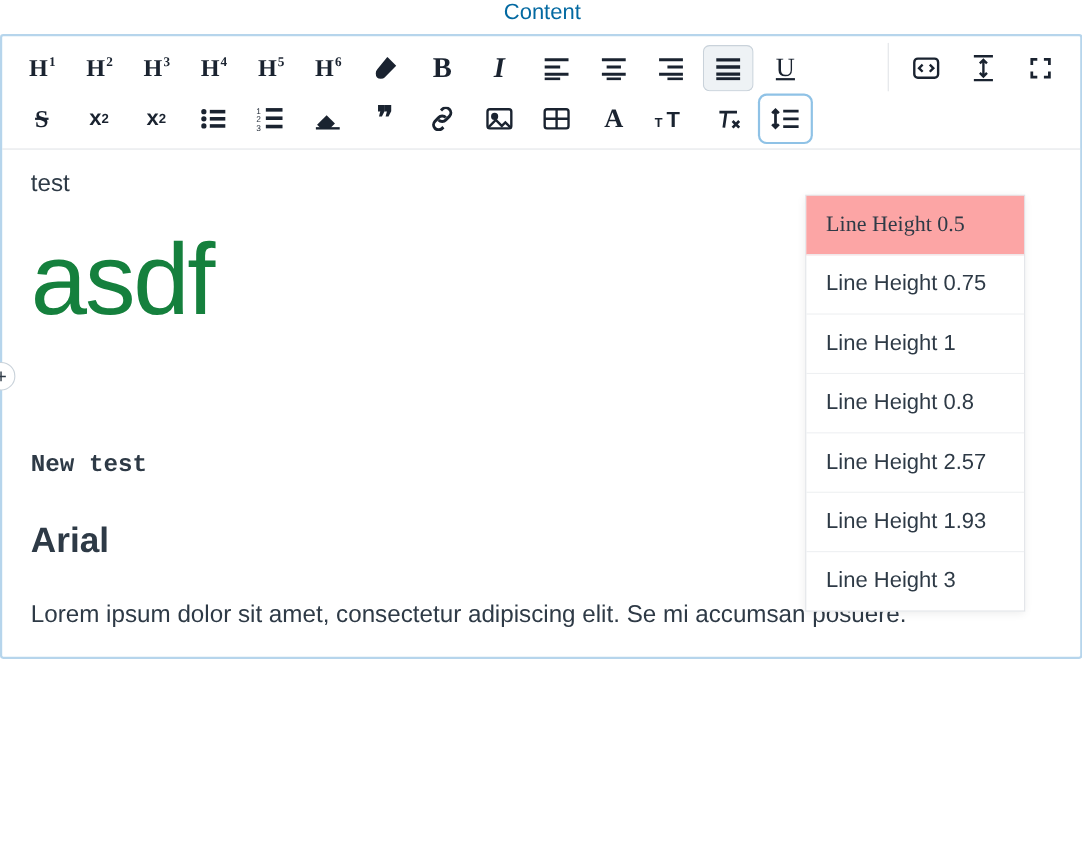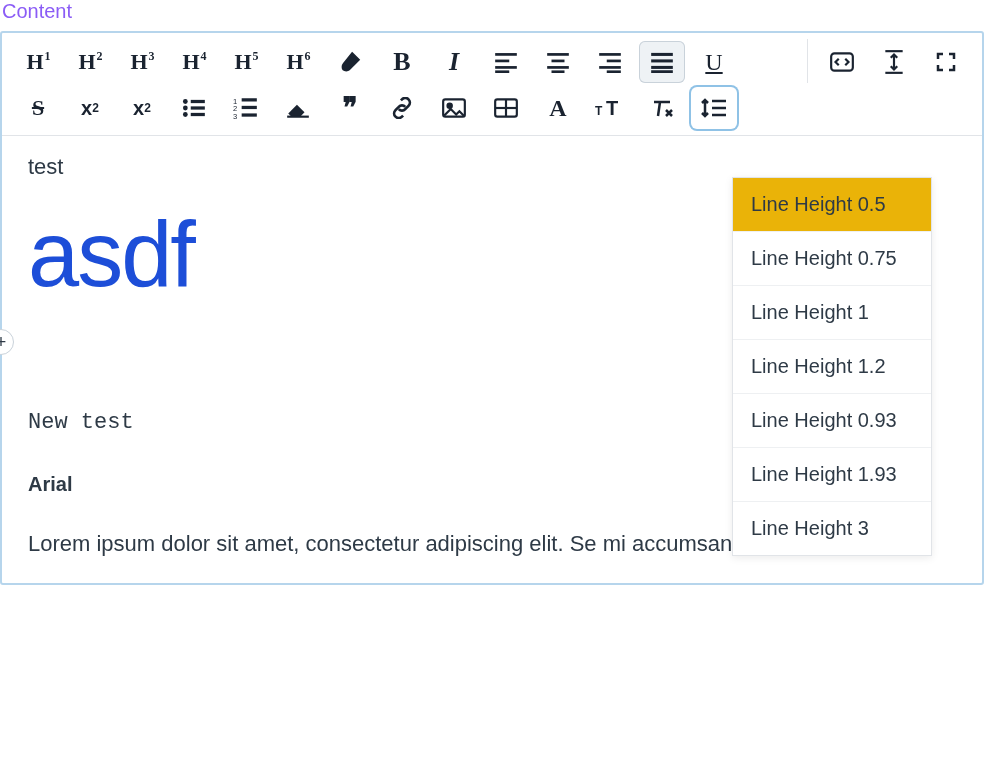--- a/index.html
+++ b/index.html
@@ -1,17 +1,17 @@
 <!DOCTYPE html>
 <html><head>
 <meta charset="utf-8">
 <style>
   * { box-sizing: border-box; margin: 0; padding: 0; }
   html, body { width: 984px; height: 769px; font-family: Arial, Helvetica, sans-serif; background: #fff; color: #2e3a46; }
-  .label { font-size: 20px; color: #8b5cf6; padding: 0 0 4px 2px; font-weight: 400; }
+  .label { font-size: 20px; color: #0369a1; padding: 0 0 4px 2px; font-weight: 400; text-align: center; }
   .editor-wrap {
     border: 2px solid #b6d5ec;
     border-radius: 3px;
     margin-top: 4px;
     position: relative;
     background: #fff;
   }
   .toolbar {
     padding: 6px 10px 4px 10px;
     border-bottom: 1px solid #e1e4e8;
@@ -61,26 +61,26 @@
     padding: 18px 26px;
     position: relative;
     font-size: 22px;
     color: #2e3a46;
   }
   .para1 { margin-bottom: 28px; }
   .big-hdr {
     font-size: 92px;
     font-weight: 400;
     letter-spacing: -2px;
-    color: #1d4ed8;
+    color: #15803d;
     line-height: 1;
     margin-bottom: 110px;
   }
-  .mono { font-family: "Courier New", monospace; font-size: 22px; margin-bottom: 38px; }
-  .arial-hdr { font-weight: 700; font-size: 20px; margin-bottom: 28px; }
+  .mono { font-family: "Courier New", monospace; font-size: 22px; margin-bottom: 38px; font-weight: bold; }
+  .arial-hdr { font-weight: 700; font-size: 32px; margin-bottom: 28px; }
   .lorem { font-size: 22px; line-height: 1.85; text-align: justify; }
 
   .add-btn {
     position: absolute;
     left: -14px;
     top: 296px;
     width: 26px; height: 26px;
     border: 1px solid #c9d2da;
     border-radius: 50%;
     background: #fff;
@@ -101,21 +101,21 @@
   }
   .dropdown-item {
     padding: 15px 18px;
     font-size: 20px;
     color: #2e3a46;
     border-bottom: 1px solid #eef0f2;
     cursor: pointer;
     white-space: nowrap;
   }
   .dropdown-item:last-child { border-bottom: none; }
-  .dropdown-item.hover { background: #eab308; }
+  .dropdown-item.hover { background: #fca5a5; font-family: Liberation Serif, serif; }
 </style>
 </head>
 <body>
 
 <div class="label">Content</div>
 
 <div class="editor-wrap">
 
   <div class="toolbar">
 
@@ -278,19 +278,19 @@
     <p class="arial-hdr">Arial</p>
     <p class="lorem">Lorem ipsum dolor sit amet, consectetur adipiscing elit. Se               mi accumsan posuere.</p>
   </div>
 
   <div class="add-btn">+</div>
 
   <div class="dropdown">
     <div class="dropdown-item hover">Line Height 0.5</div>
     <div class="dropdown-item">Line Height 0.75</div>
     <div class="dropdown-item">Line Height 1</div>
-    <div class="dropdown-item">Line Height 1.2</div>
-    <div class="dropdown-item">Line Height 0.93</div>
+    <div class="dropdown-item">Line Height 0.8</div>
+    <div class="dropdown-item">Line Height 2.57</div>
     <div class="dropdown-item">Line Height 1.93</div>
     <div class="dropdown-item">Line Height 3</div>
   </div>
 
 </div>
 
 </body></html>

